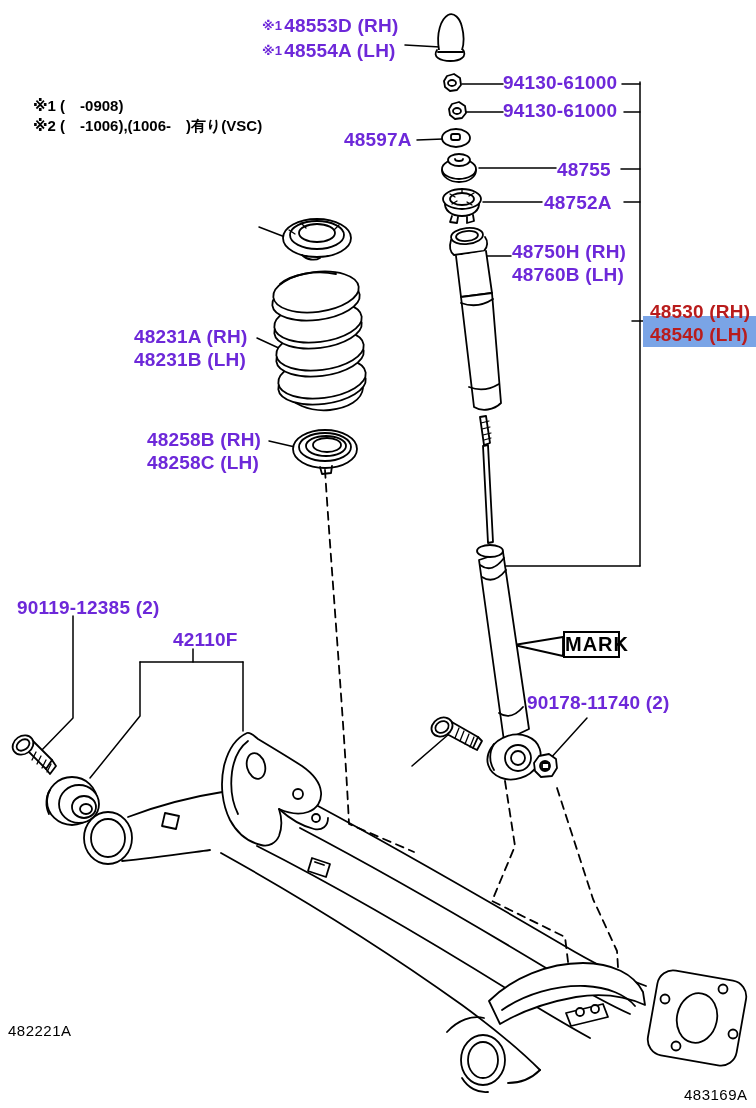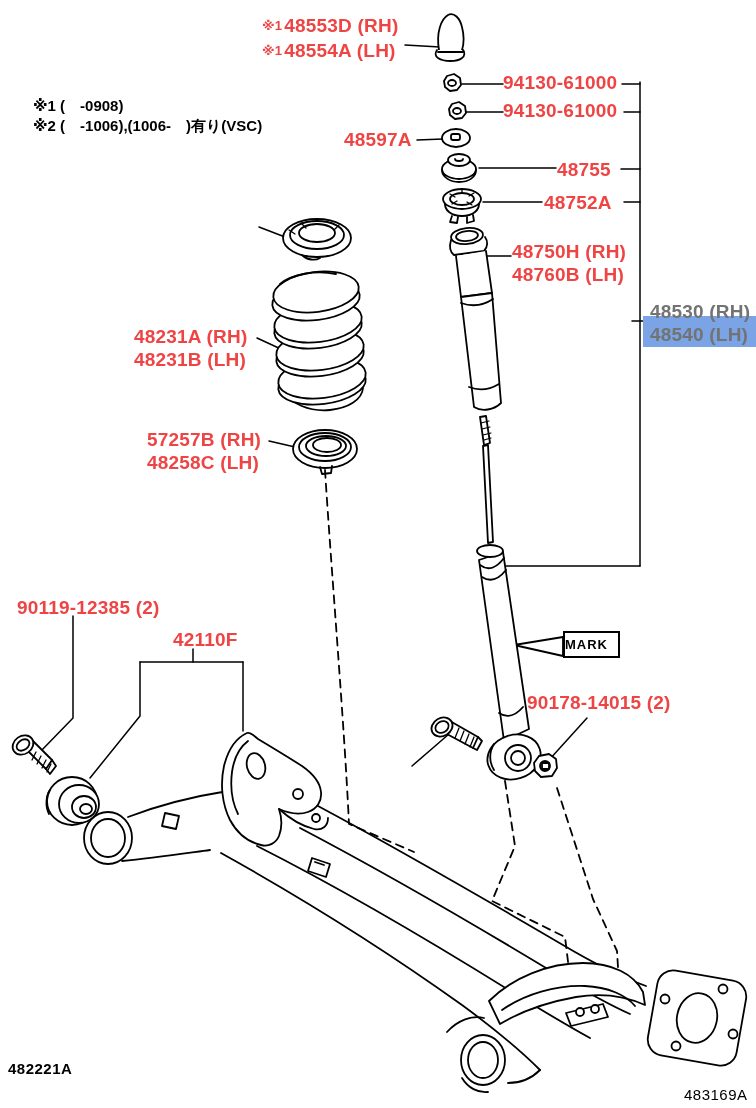--- a/index.html
+++ b/index.html
@@ -1,27 +1,27 @@
 <!DOCTYPE html>
 <html><head>
 <meta charset="utf-8">
 <style>
   html,body{margin:0;padding:0;background:#ffffff;}
   #stage{position:relative;width:756px;height:1108px;background:#ffffff;overflow:hidden;
          font-family:"Liberation Sans","DejaVu Sans",sans-serif;color:#000;}
   #art{position:absolute;left:0;top:0;}
   .lbl{position:absolute;font-weight:bold;font-size:19px;letter-spacing:0.2px;
-       white-space:nowrap;line-height:23px;color:#ef4444;}
+       white-space:nowrap;line-height:23px;color:#6d28d9;}
   .pfx{font-size:13px;font-weight:bold;position:relative;top:-2px;margin-right:2px;}
   .note{position:absolute;font-weight:bold;font-size:15px;white-space:nowrap;line-height:20px;}
   .corner{position:absolute;font-weight:normal;font-size:15px;letter-spacing:0.5px;}
-  .blue{color:#737373;}
+  .blue{color:#b91c1c;}
   #hl{position:absolute;left:643px;top:316px;width:113px;height:31px;background:#7aa4e6;}
   #mark-box{position:absolute;left:563px;top:631px;width:53px;height:23px;border:2px solid #000;
-            text-align:left;line-height:23px;font-size:13px;font-weight:bold;letter-spacing:1px;}
+            text-align:right;line-height:23px;font-size:20px;font-weight:bold;letter-spacing:1px;}
   svg *{vector-effect:non-scaling-stroke;}
 </style>
 </head>
 <body>
 
 <div id="stage">
 
   <svg id="art" width="756" height="1108" viewBox="0 0 756 1108" fill="none" stroke="#000" stroke-width="1.8" stroke-linecap="round" stroke-linejoin="round">
 
     <g stroke-dasharray="8 6" stroke-width="1.8">
@@ -249,28 +249,28 @@
   <div class="lbl blue" style="left:650px;top:300px;">48530 (RH)</div>
   <div class="lbl blue" style="left:650px;top:323px;">48540 (LH)</div>
 
 
   <div class="lbl" style="left:134px;top:325px;">
     <span>48231A (RH)</span><br>
     <span>48231B (LH)</span>
   </div>
 
   <div class="lbl" style="left:147px;top:428px;">
-    <span>57257B (RH)</span><br>
+    <span>48258B (RH)</span><br>
     <span>48258C (LH)</span>
   </div>
 
   <div class="lbl" style="left:17px;top:596px;">90119-12385 (2)</div>
   <div class="lbl" style="left:173px;top:628px;">42110F</div>
 
 
-  <div class="lbl" style="left:527px;top:691px;">90178-14015 (2)</div>
+  <div class="lbl" style="left:527px;top:691px;">90178-11740 (2)</div>
 
   <div id="mark-box">MARK</div>
 
-  <div class="corner" style="left:8px;top:1060px;font-weight:bold;">482221A</div>
+  <div class="corner" style="left:8px;top:1022px;">482221A</div>
   <div class="corner" style="left:684px;top:1086px;">483169A</div>
 
 </div>
 
 </body></html>

